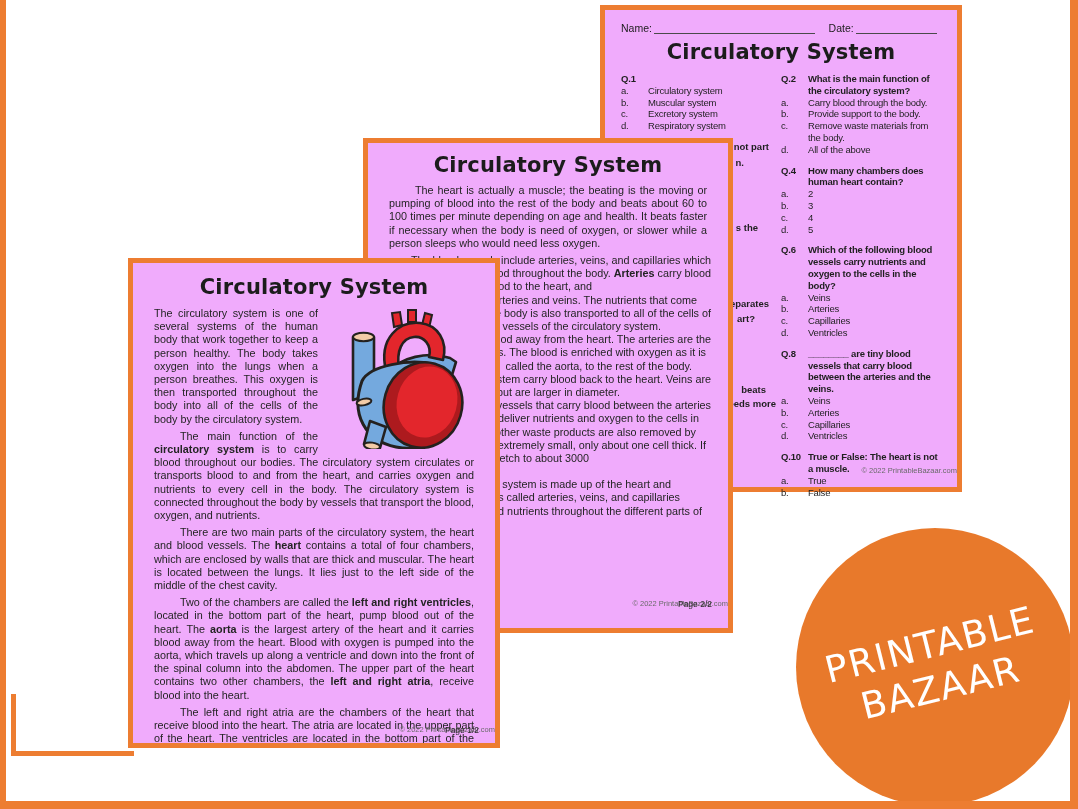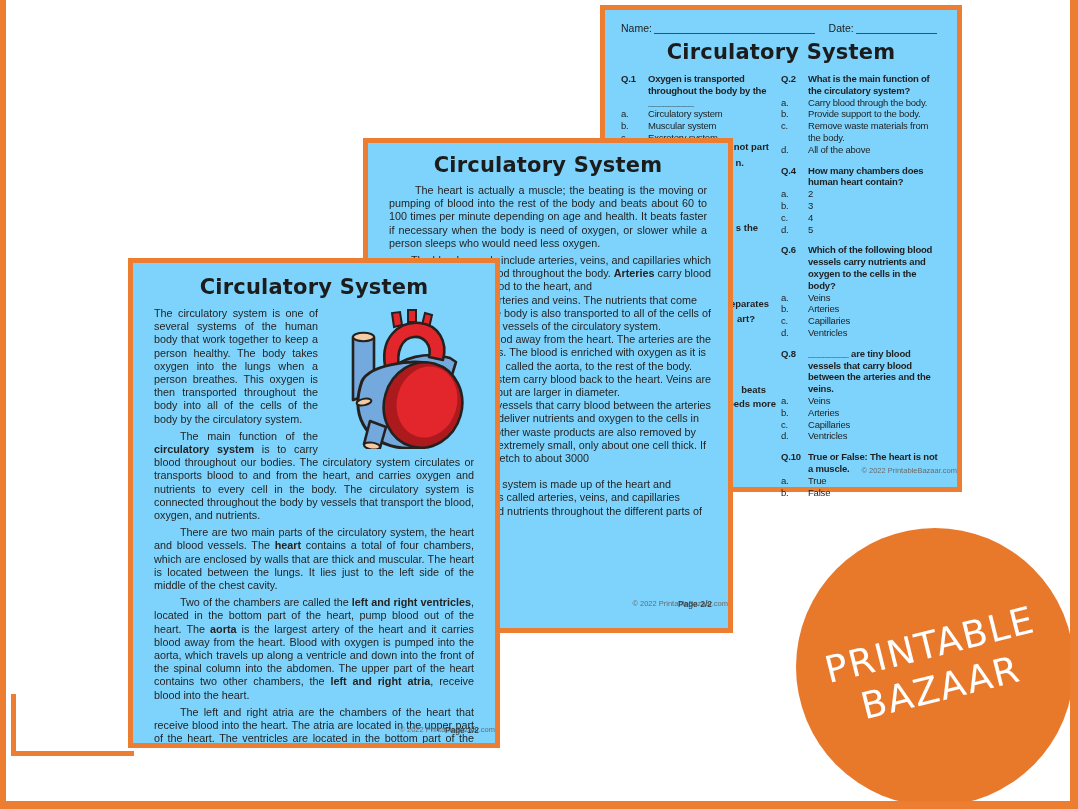--- a/index.html
+++ b/index.html
@@ -7,21 +7,21 @@
           font-family:"Liberation Sans",sans-serif;color:#222;}
   
   .frame{position:absolute;background:var(--accent,#ED7D31);z-index:6;}
   .frame-left{left:0;top:0;width:6px;height:809px;}
   .frame-right{right:0;top:0;width:8px;height:809px;}
   .frame-bottom{left:0;bottom:0;width:1078px;height:8px;}
   
   .corner{position:absolute;left:11px;top:694px;width:118px;height:57px;background:#fff;
           border-left:5px solid var(--accent,#ED7D31);border-bottom:5px solid var(--accent,#ED7D31);z-index:0;}
   
-  .page{position:absolute;background:#7dd3fc;border:5px solid var(--accent,#ED7D31);box-sizing:border-box;}
+  .page{position:absolute;background:#f0abfc;border:5px solid var(--accent,#ED7D31);box-sizing:border-box;}
   .page-quiz{left:600px;top:5px;width:362px;height:487px;z-index:1;padding:10px 16px;}
   .page-mid{left:363px;top:138px;width:370px;height:495px;z-index:2;padding:8px 17px;}
   .page-front{left:128px;top:258px;width:372px;height:490px;z-index:3;padding:10px 17px;overflow:hidden;}
   .wtitle{font-family:"DejaVu Sans",sans-serif;font-weight:800;font-size:21px;letter-spacing:.2px;
           text-align:center;color:#1c1c1c;}
   
   .namerow{display:flex;align-items:flex-end;font-size:10.5px;color:#1c1c1c;margin-top:2px;}
   .uline{display:inline-block;border-bottom:1.2px solid #4a4a4a;height:11px;margin-left:2px;}
   .uname{width:162px;}  .udate{width:82px;margin-right:4px;}
   .dspacer{width:14px;}
@@ -73,21 +73,20 @@
       <span class="dspacer"></span>
       <span>Date:</span>
       <span class="uline udate"></span>
     </div>
     <div class="wtitle qtitle">Circulatory System</div>
     <div class="qcols">
       <div class="qcol" id="quiz-left">
           <div class="qb">
             <div class="qrow">
               <span class="qnum">Q.1</span>
-              <span class="qtext">Oxygen is transported throughout the body by the _________</span>
             </div>
             <div class="opt">
               <span class="olet">a.</span>
               <span class="otext">Circulatory system</span>
             </div>
             <div class="opt">
               <span class="olet">b.</span>
               <span class="otext">Muscular system</span>
             </div>
             <div class="opt">

